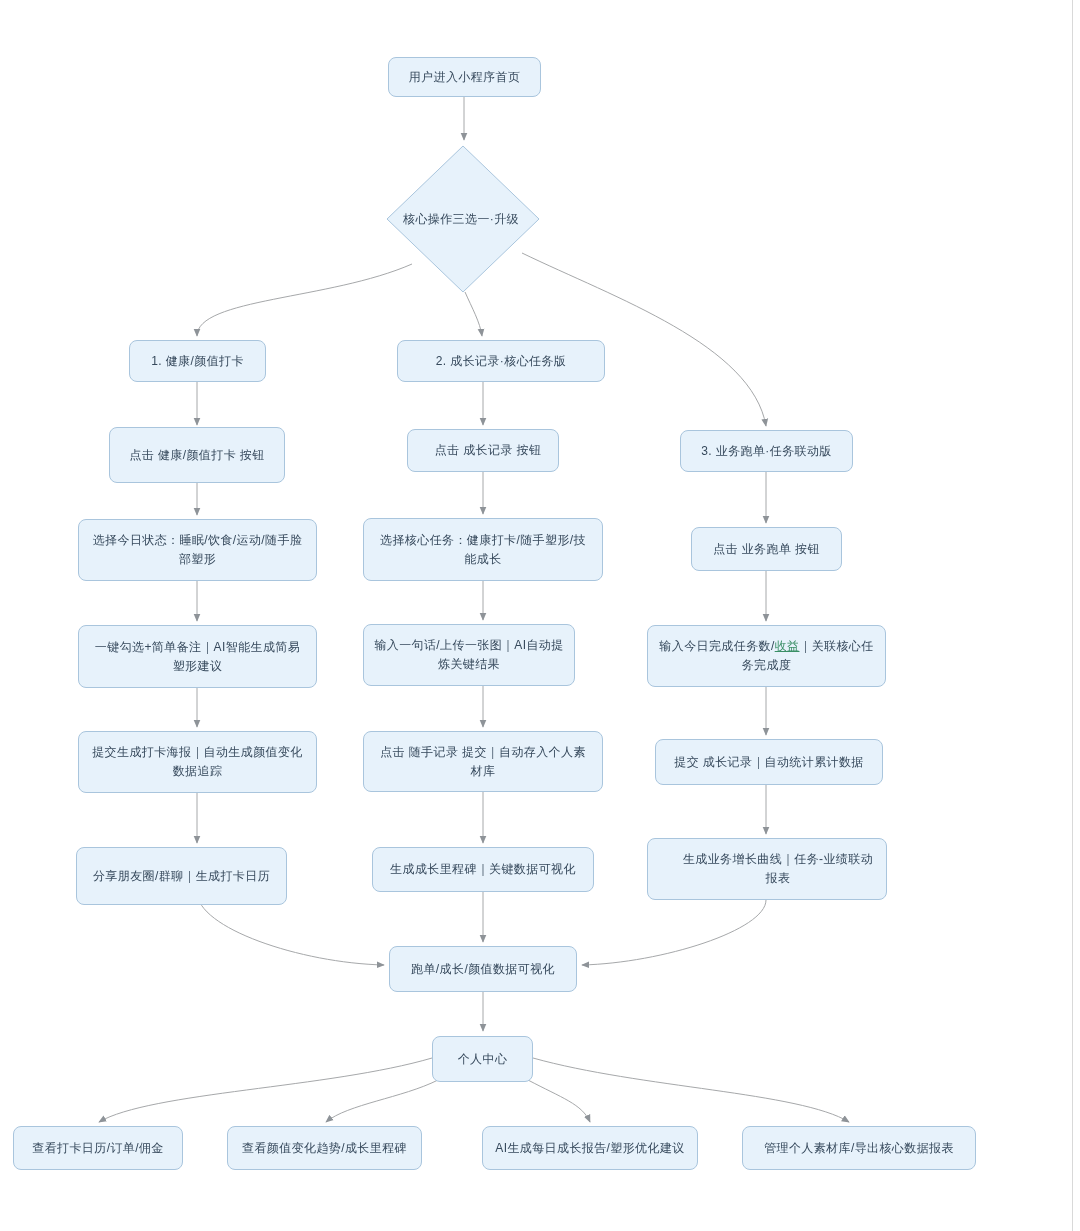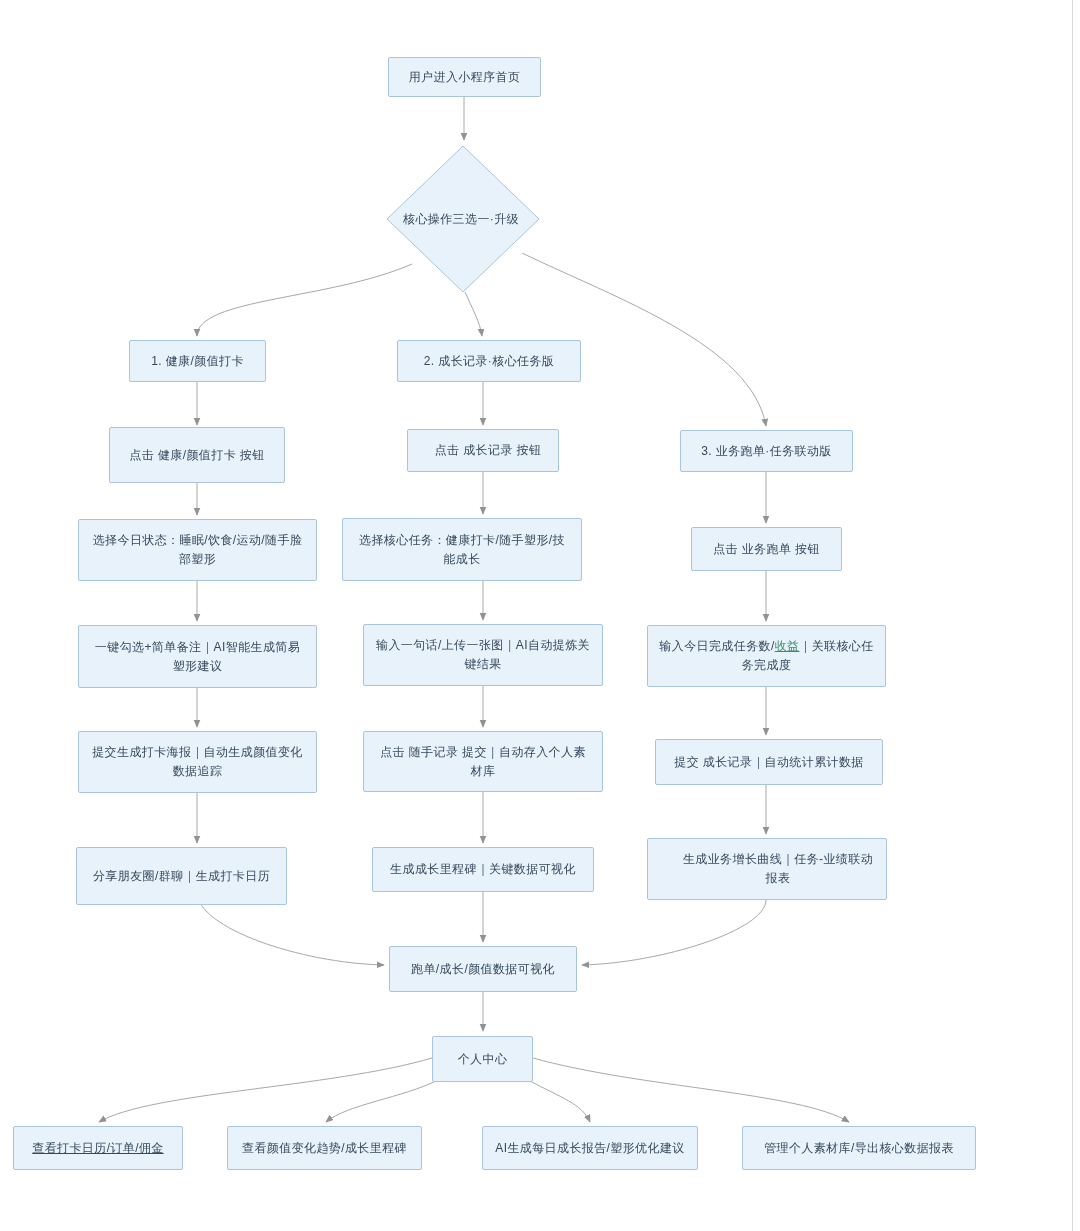--- a/index.html
+++ b/index.html
@@ -8,21 +8,21 @@
     width:1080px;height:1231px;
     background:var(--canvas-bg,#fff);
     overflow:hidden;
     font-family:"Liberation Sans","DejaVu Sans",sans-serif;
   }
   #edge-layer{position:absolute;left:0;top:0;width:1080px;height:1231px;}
   .node{
     position:absolute;box-sizing:border-box;
     background:var(--node-fill);
     border:1px solid var(--node-border);
-    border-radius:2px;
+    border-radius:8px;
     display:flex;align-items:center;justify-content:center;
     text-align:center;
     font-size:12px;line-height:19px;
     color:var(--text-color);
     padding:4px 10px;
     letter-spacing:0.4px;
     cursor:default;
   }
   .node .link-text{color:var(--link-color);text-decoration:underline;}
   .diamond-label{
@@ -87,30 +87,30 @@
       </div>
       <div class="node" style="left: 78px; top: 625px; width: 239px; height: 63px;">
         <span>一键勾选+简单备注｜AI智能生成简易塑形建议</span>
       </div>
       <div class="node" style="left: 78px; top: 731px; width: 239px; height: 62px;">
         <span>提交生成打卡海报｜自动生成颜值变化数据追踪</span>
       </div>
       <div class="node" style="left: 76px; top: 847px; width: 211px; height: 58px;">
         <span>分享朋友圈/群聊｜生成打卡日历</span>
       </div>
-      <div class="node" style="left: 397px; top: 340px; width: 184px; height: 42px;">
+      <div class="node" style="left: 397px; top: 340px; width: 208px; height: 42px;">
         <span>2. 成长记录·核心任务版</span>
       </div>
       <div class="node" style="left: 407px; top: 429px; width: 152px; height: 43px; padding-left: 20px;">
         <span>点击 成长记录 按钮</span>
       </div>
-      <div class="node" style="left: 342px; top: 518px; width: 240px; height: 63px;">
+      <div class="node" style="left: 363px; top: 518px; width: 240px; height: 63px;">
         <span>选择核心任务：健康打卡/随手塑形/技能成长</span>
       </div>
-      <div class="node" style="left: 363px; top: 624px; width: 240px; height: 62px;">
+      <div class="node" style="left: 363px; top: 624px; width: 212px; height: 62px;">
         <span>输入一句话/上传一张图｜AI自动提炼关键结果</span>
       </div>
       <div class="node" style="left: 363px; top: 731px; width: 240px; height: 61px;">
         <span>点击 随手记录 提交｜自动存入个人素材库</span>
       </div>
       <div class="node" style="left: 372px; top: 847px; width: 222px; height: 45px;">
         <span>生成成长里程碑｜关键数据可视化</span>
       </div>
       <div class="node" style="left: 680px; top: 430px; width: 173px; height: 42px;">
         <span>3. 业务跑单·任务联动版</span>
@@ -126,21 +126,21 @@
       </div>
       <div class="node" style="left: 647px; top: 838px; width: 240px; height: 62px; padding-left: 32px;">
         <span>生成业务增长曲线｜任务-业绩联动报表</span>
       </div>
       <div class="node" style="left: 389px; top: 946px; width: 188px; height: 46px;">
         <span>跑单/成长/颜值数据可视化</span>
       </div>
       <div class="node" style="left: 432px; top: 1036px; width: 101px; height: 46px;">
         <span>个人中心</span>
       </div>
-      <div class="node" style="left: 13px; top: 1126px; width: 170px; height: 44px; text-decoration: underline;">
+      <div class="node" style="left: 13px; top: 1126px; width: 170px; height: 44px;">
         <span>查看打卡日历/订单/佣金</span>
       </div>
       <div class="node" style="left: 227px; top: 1126px; width: 195px; height: 44px;">
         <span>查看颜值变化趋势/成长里程碑</span>
       </div>
       <div class="node" style="left: 482px; top: 1126px; width: 216px; height: 44px;">
         <span>AI生成每日成长报告/塑形优化建议</span>
       </div>
       <div class="node" style="left: 742px; top: 1126px; width: 234px; height: 44px;">
         <span>管理个人素材库/导出核心数据报表</span>

